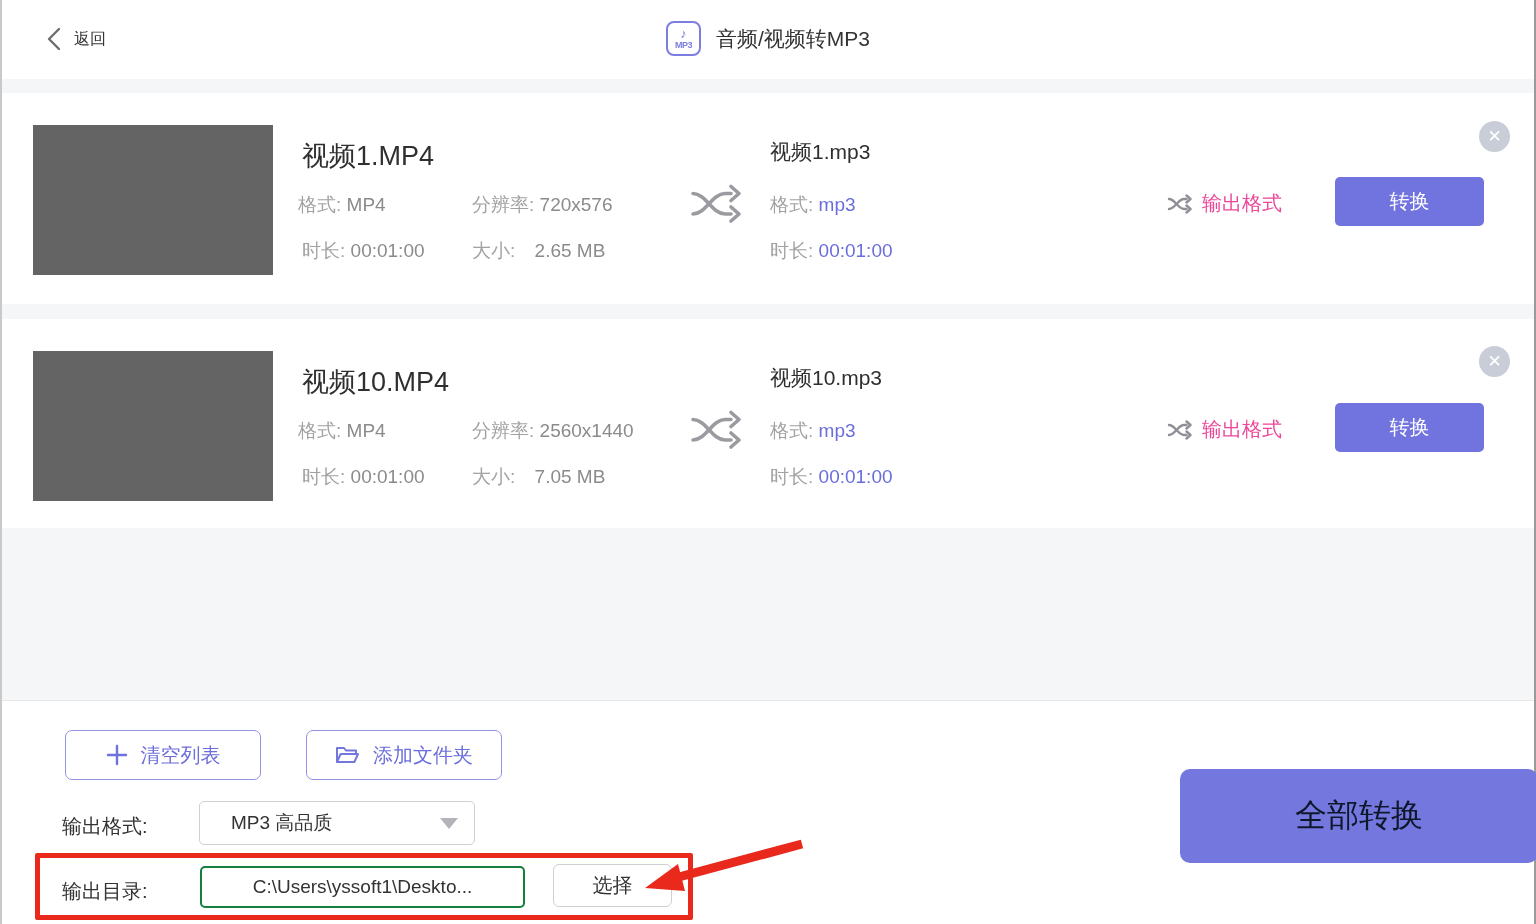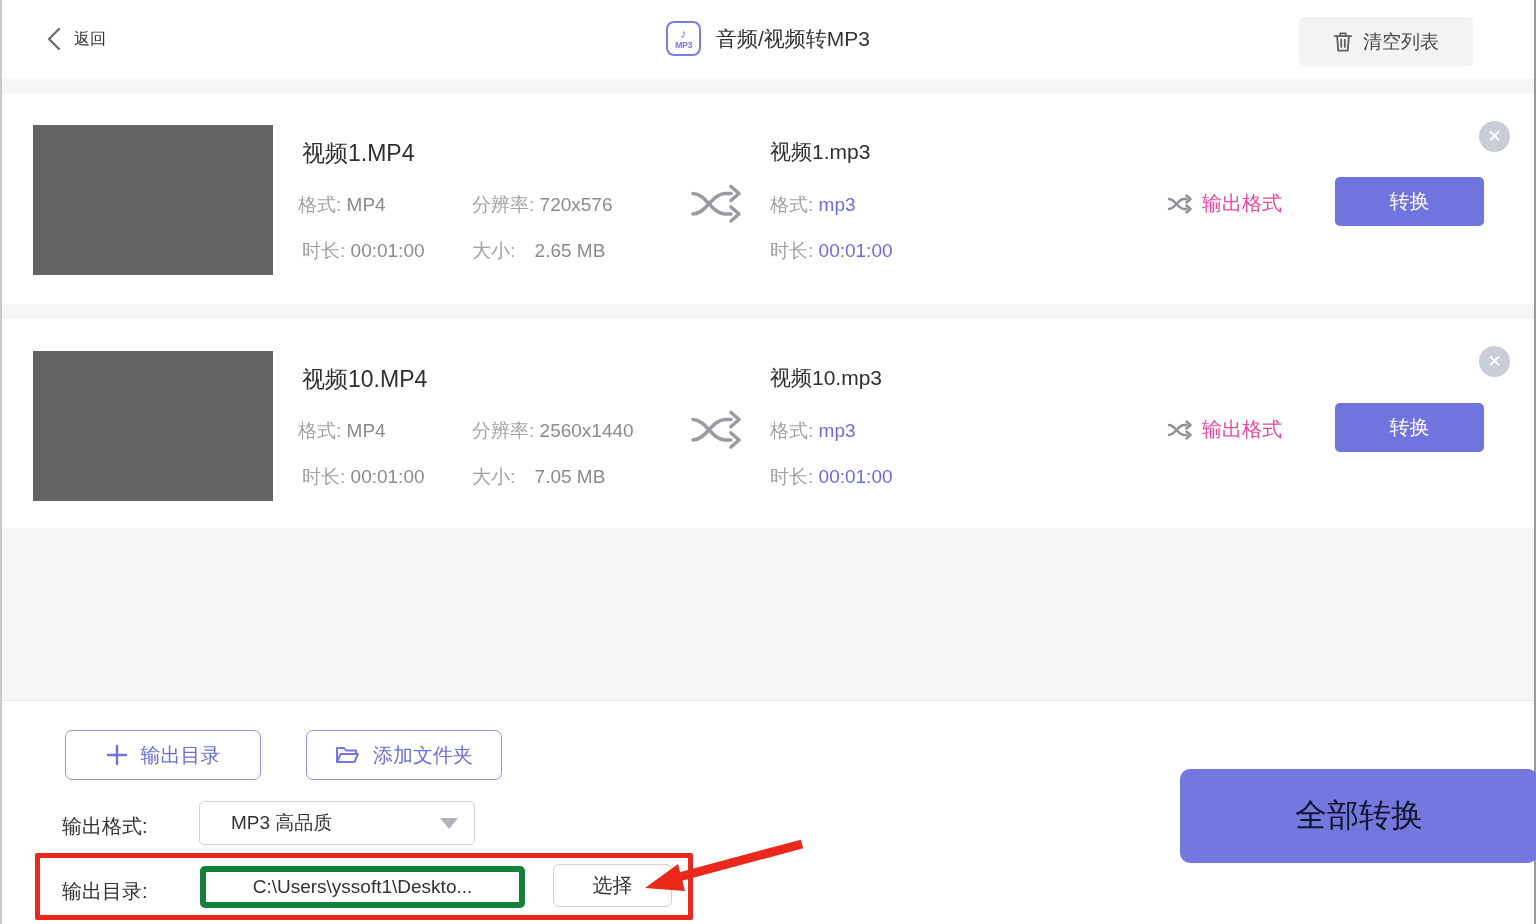--- a/index.html
+++ b/index.html
@@ -24,21 +24,21 @@
   .clear-btn { position:absolute; right:61px; top:17px; width:174px; height:49px;
                background:#f2f3f5; border-radius:5px; display:flex; align-items:center;
                justify-content:center; gap:10px; cursor:pointer; }
   .clear-label { font-size:19px; color:#4a4a4a; }
 
   
   .file-row { position:absolute; left:0; width:100%; height:211px; background:#fff; }
   .row-1 { top:93px; }
   .row-2 { top:319px; height:209px; }
   .thumb { position:absolute; left:31px; top:32px; width:240px; height:150px; background:#646464; }
-  .src-name { position:absolute; left:300px; top:45px; font-size:23px; color:#2f2f2f; }
+  .src-name { position:absolute; left:300px; top:45px; font-size:27px; color:#2f2f2f; }
   .meta { position:absolute; font-size:19px; color:#a2a2a2; white-space:nowrap; }
   .meta .val { color:#8b8b8b; }
   .m-fmt  { left:296px; top:99px; }
   .m-res  { left:470px; top:99px; }
   .m-dur  { left:300px; top:145px; }
   .m-size { left:470px; top:145px; }
   .m-size .val { margin-left:14px; }
   .big-shuffle { position:absolute; left:688px; top:90px; }
   .out-name { position:absolute; left:768px; top:45px; font-size:21px; color:#2f2f2f; }
   .o-fmt { left:768px; top:99px; }
@@ -68,21 +68,21 @@
   .fmt-label { left:60px; top:112px; }
   .dir-label { left:60px; top:177px; }
   .select-box { position:absolute; left:197px; top:100px; width:276px; height:44px;
                 border:1px solid #d0d0d0; border-radius:5px; background:#fff;
                 display:flex; align-items:center; cursor:pointer; }
   .select-box .sel-val { font-size:19px; color:#333; margin-left:31px; flex:1; }
   .caret-down { width:0; height:0; border-left:9px solid transparent;
                 border-right:9px solid transparent; border-top:11px solid #b3b3bb;
                 margin-right:16px; }
   .dir-input { position:absolute; left:198px; top:165px; width:325px; height:42px;
-               border:6px solid #15803d; border-radius:5px; background:#fff;
+               border:2px solid #15803d; border-radius:5px; background:#fff;
                display:flex; align-items:center; justify-content:center;
                font-size:19px; color:#333; cursor:text; }
   .choose-btn { position:absolute; left:551px; top:163px; width:119px; height:43px;
                 background:#fff; border:1px solid #d0d0d0; border-radius:6px;
                 font-size:20px; color:#333; font-family:inherit; cursor:pointer; }
   .convert-all-btn { position:absolute; left:1178px; top:68px; width:358px; height:94px;
                      background:#7477de; border:none; border-radius:10px; color:#0f172a;
                      font-size:32px; font-family:inherit; cursor:pointer; }
   .anno-rect { position:absolute; left:33px; top:152px; width:658px; height:67px;
                border:5px solid #e8291c; border-radius:2px; pointer-events:none; }
@@ -99,32 +99,20 @@
         <polyline points="13,3 3,13 13,23" fill="none" stroke="#6e6e6e" stroke-width="2.4" stroke-linecap="round" stroke-linejoin="round"></polyline>
       </svg>
       <span class="back-label">返回</span>
     </div>
     <div class="title-wrap">
       <div class="mp3-badge">
         <span class="note">♪</span>
         <span class="txt">MP3</span>
       </div>
       <span class="page-title">音频/视频转MP3</span>
-    </div>
-    <div class="clear-btn">
-      <svg width="20" height="23" viewBox="0 0 22 24">
-        <g fill="none" stroke="#5f5f5f" stroke-width="2" stroke-linecap="round" stroke-linejoin="round">
-          <path d="M2 6 h18"></path>
-            <path d="M8 6 V3 h6 v3"></path>
-          <path d="M4.5 6 l1.3 16 h10.4 l1.3 -16"></path>
-          <path d="M9 10 v8"></path>
-            <path d="M13 10 v8"></path>
-        </g>
-      </svg>
-      <span class="clear-label">清空列表</span>
     </div>
   </div>
 
   <div class="file-row row-1">
     <div class="thumb"></div>
     <div class="src-name">视频1.MP4</div>
     <div class="meta m-fmt"><span>格式:</span> <span class="val">MP4</span></div>
     <div class="meta m-res"><span>分辨率:</span> <span class="val">720x576</span></div>
     <div class="meta m-dur"><span>时长:</span> <span class="val">00:01:00</span></div>
     <div class="meta m-size"><span>大小:</span> <span class="val">2.65 MB</span></div>
@@ -192,21 +180,21 @@
   </div>
 
   <div class="footer">
     <button class="outline-btn add-file-btn">
       <svg width="22" height="22" viewBox="0 0 22 22">
         <g stroke="#6f72dd" stroke-width="2.4" stroke-linecap="round">
           <path d="M11 2 v18"></path>
             <path d="M2 11 h18"></path>
         </g>
       </svg>
-      <span>输出目录</span>
+      <span>清空列表</span>
     </button>
     <button class="outline-btn add-folder-btn">
       <svg width="25" height="21" viewBox="0 0 25 21">
         <g fill="none" stroke="#7577e0" stroke-width="2" stroke-linejoin="round" stroke-linecap="round">
           <path d="M2 17 V3 h7 l2 2.5 h10 v3.5"></path>
           <path d="M2 17 l3.6 -8 h17.4 l-3.6 8 z"></path>
         </g>
       </svg>
       <span>添加文件夹</span>
     </button>

